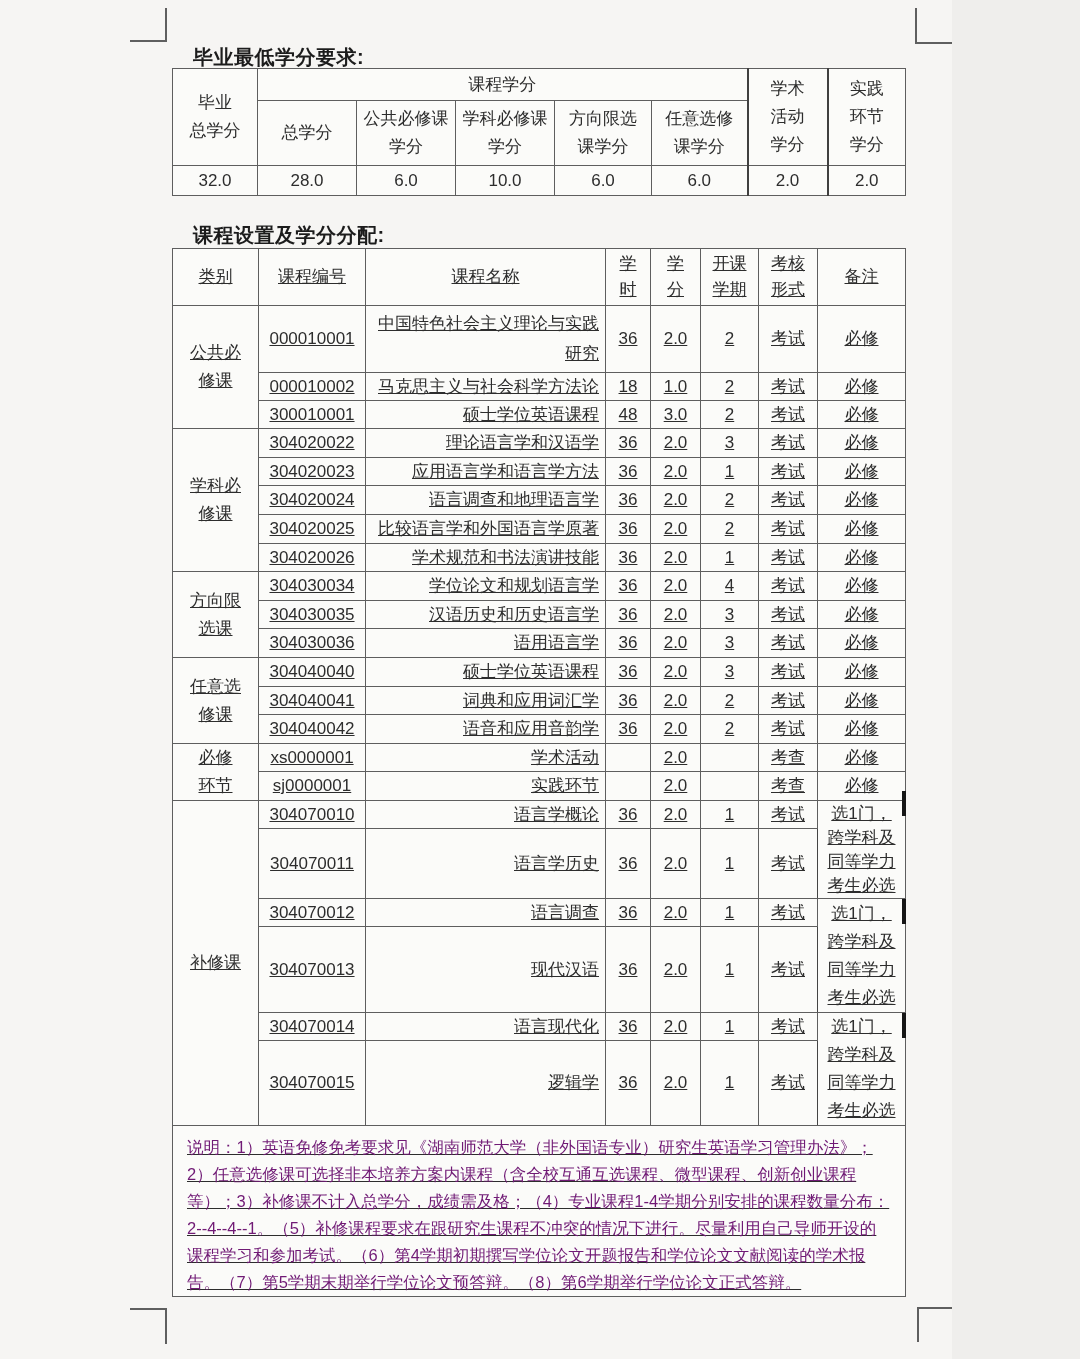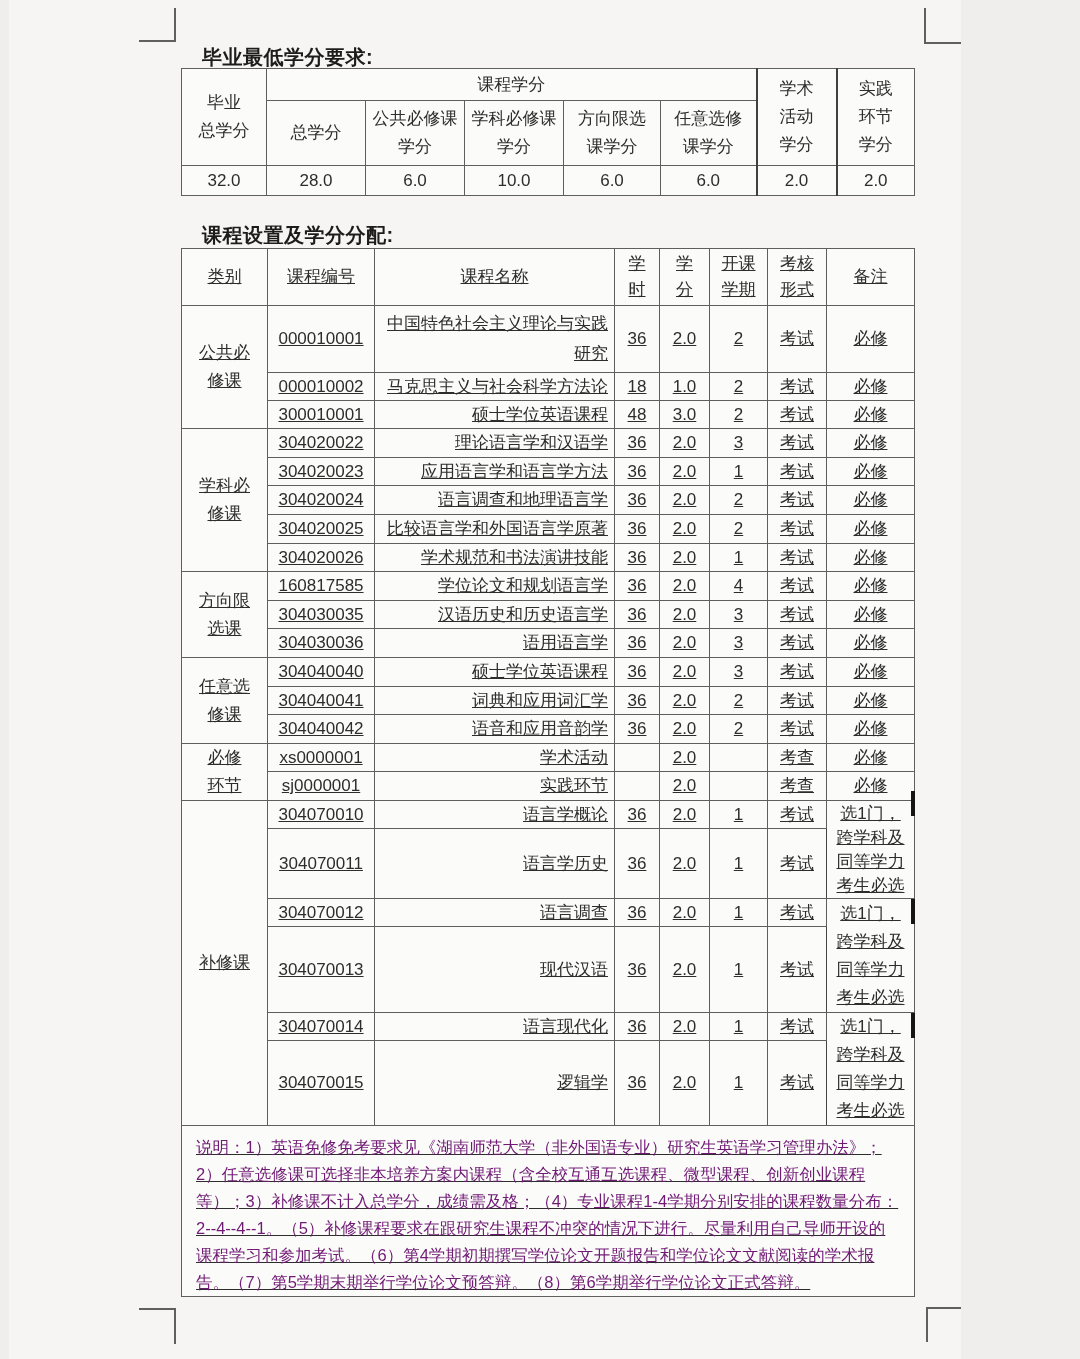--- a/index.html
+++ b/index.html
@@ -3,21 +3,21 @@
 <meta charset="utf-8">
 <style>
   html,body{margin:0;padding:0;}
   body{
     width:1080px;height:1359px;
     background:#efeeec;
     font-family:"Liberation Sans","DejaVu Sans",sans-serif;
   }
   .page{
     position:relative;width:952px;height:1359px;
-    background:#f6f5f3;overflow:hidden;color:#2d2d2d;margin-left:9px;
+    background:#f6f5f3;overflow:hidden;color:#2d2d2d;
   }
   
   .mark{position:absolute;border:0 solid #5f5f5f;}
   .mark.tl{left:130px;top:8px;width:35px;height:32px;border-right-width:2px;border-bottom-width:2px;}
   .mark.tr{left:915px;top:8px;width:35px;height:34px;border-left-width:2px;border-bottom-width:2px;}
   .mark.bl{left:130px;top:1308px;width:35px;height:34px;border-right-width:2px;border-top-width:2px;}
   .mark.br{left:917px;top:1307px;width:35px;height:33px;border-left-width:2px;border-top-width:2px;}
 
   .section-title{
     position:absolute;left:193px;font-size:20px;font-weight:700;color:#1c1c1c;
@@ -221,21 +221,21 @@
       <td>36</td>
       <td>2.0</td>
       <td>1</td>
       <td>考试</td>
       <td>必修</td>
     </tr>
 
     <tr style="height:29px">
       <td rowspan="3" class="cat ml">方向限
 选课</td>
-      <td>160817585</td>
+      <td>304030034</td>
       <td class="name">学位论文和规划语言学</td>
       <td>36</td>
       <td>2.0</td>
       <td>4</td>
       <td>考试</td>
       <td>必修</td>
     </tr>
     <tr style="height:28px">
       <td>304030035</td>
       <td class="name">汉语历史和历史语言学</td>

